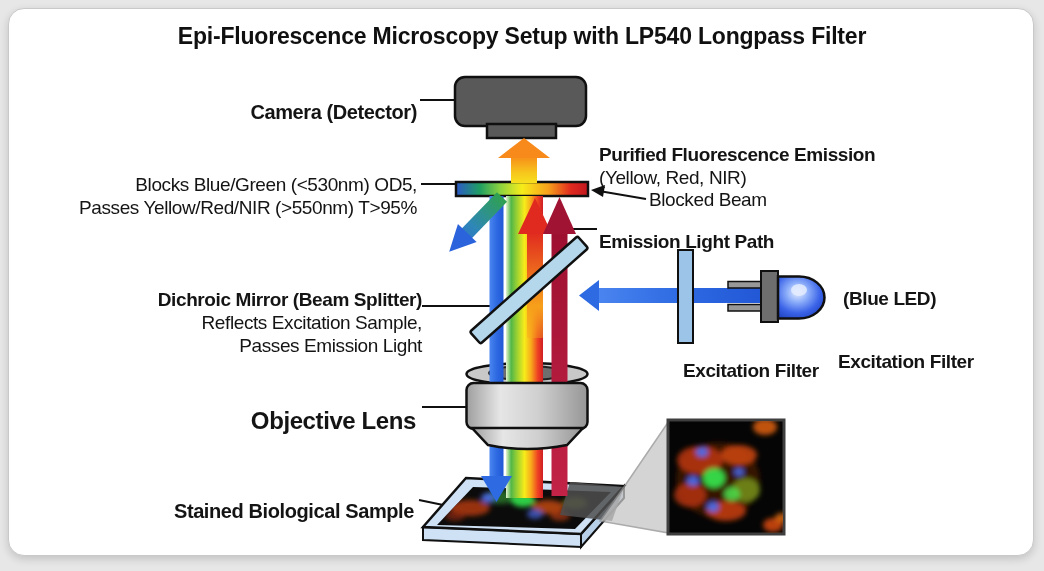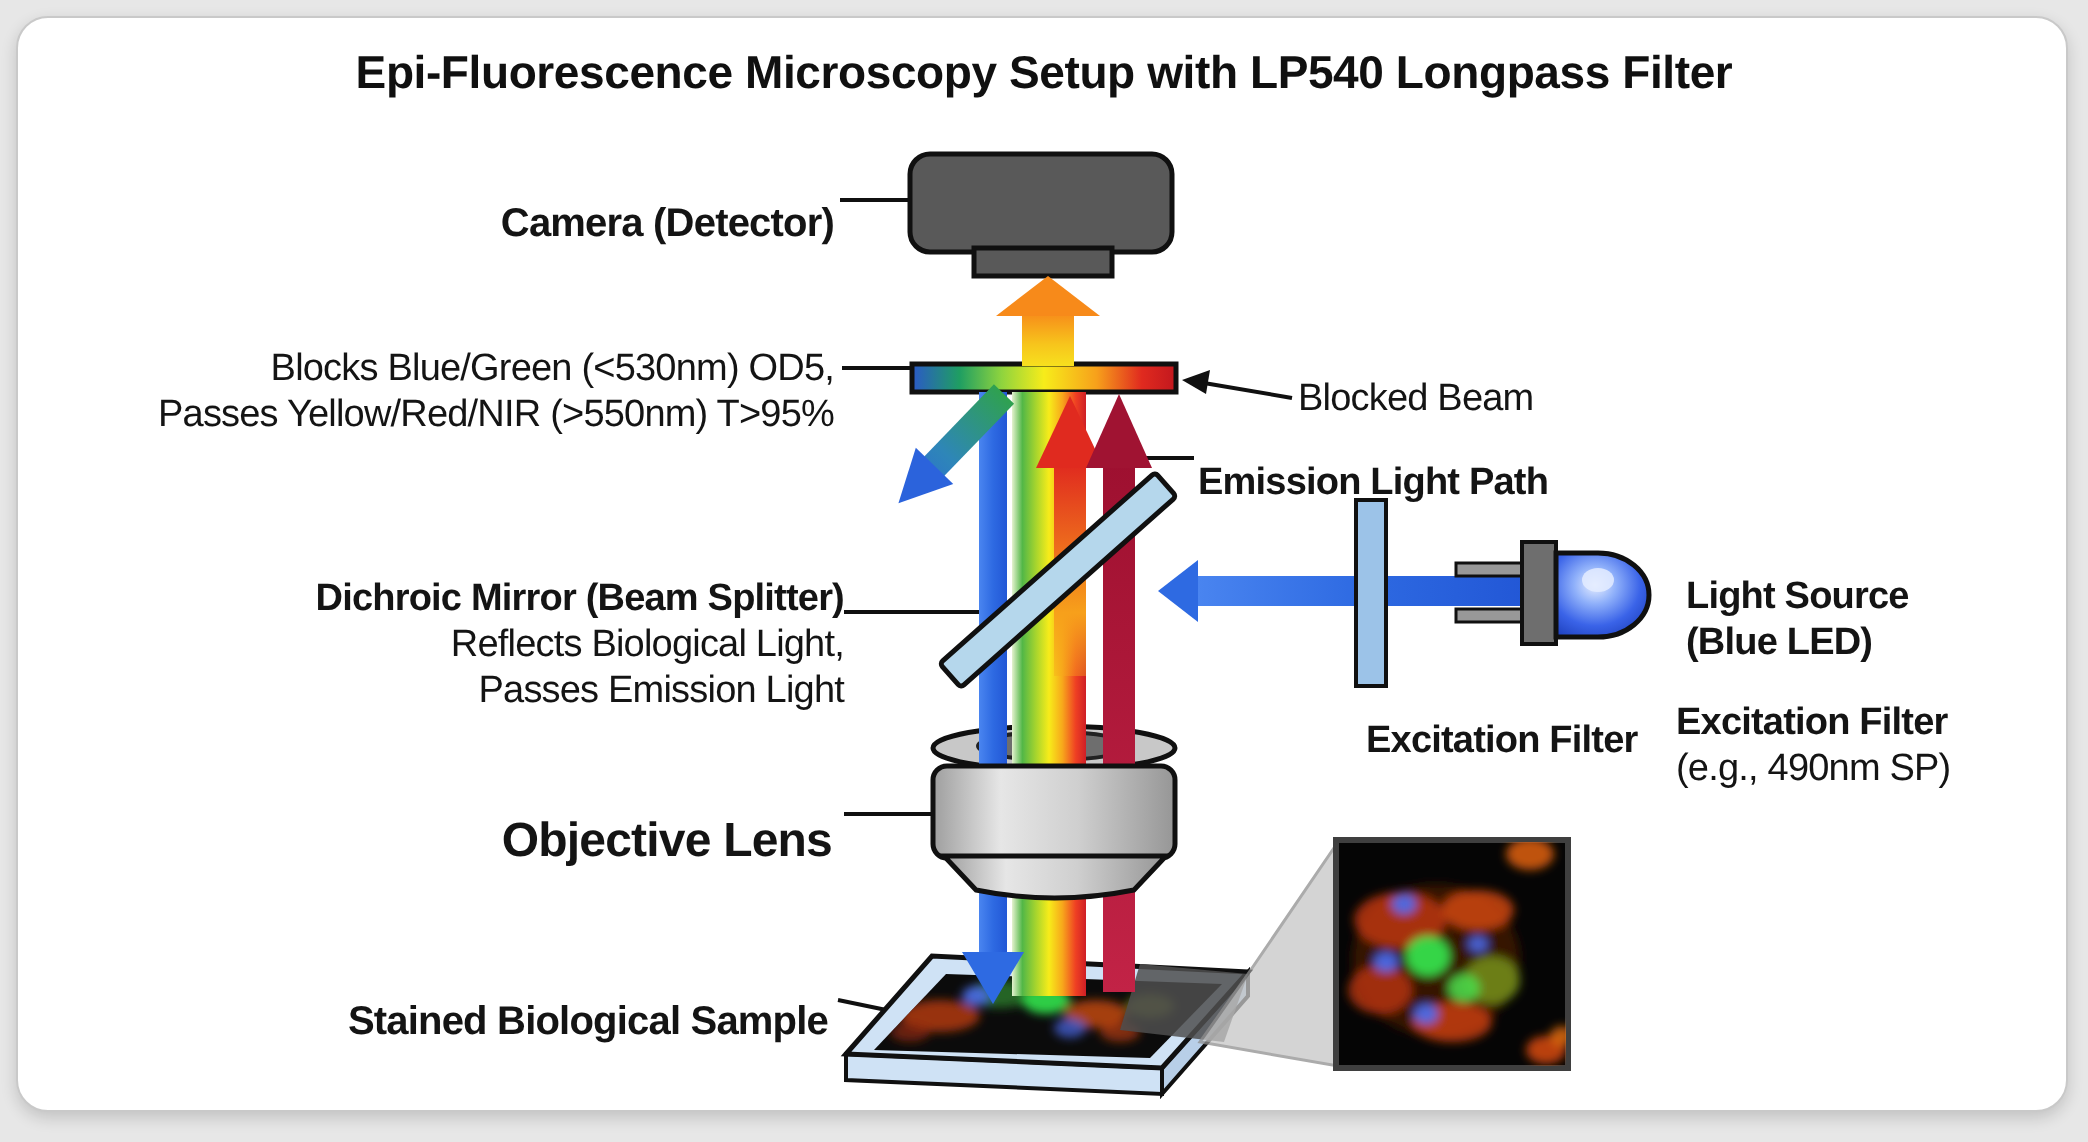--- a/index.html
+++ b/index.html
@@ -193,39 +193,41 @@
 
   <div class="title">Epi-Fluorescence Microscopy Setup with LP540 Longpass Filter</div>
 
   <div class="lbl b r" style="left:140px; top:89px; width:277px; font-size:20px;">Camera (Detector)</div>
 
   <div class="lbl r" style="left:28px; top:173px; width:389px;">
     <div>Blocks Blue/Green (&lt;530nm) OD5,</div>
     <div>Passes Yellow/Red/NIR (&gt;550nm) T&gt;95%</div>
   </div>
 
+  <div class="lbl" style="left:599px; top:131px;">
+    <div class="b">Purified Fluorescence Emission</div>
+    <div>(Yellow, Red, NIR)</div>
+  </div>
 
   <div class="lbl" style="left:649px; top:188px;">Blocked Beam</div>
 
   <div class="lbl b" style="left:599px; top:218px;">Emission Light Path</div>
 
   <div class="lbl r" style="left:100px; top:276px; width:322px;">
     <div class="b">Dichroic Mirror (Beam Splitter)</div>
-    <div>Reflects Biological Light,</div>
+    <div>Reflects Excitation Sample,</div>
     <div>Passes Emission Light</div>
   </div>
 
   <div class="lbl b" style="left:843px; top:275px;">
-    <div>Light Source</div>
     <div>(Blue LED)</div>
   </div>
 
   <div class="lbl b" style="left:683px; top:347px;">Excitation Filter</div>
 
   <div class="lbl" style="left:838px; top:338px;">
     <div class="b">Excitation Filter</div>
-    <div>(e.g., 490nm SP)</div>
   </div>
 
   <div class="lbl b r" style="left:216px; top:397px; width:200px; font-size:24px;">Objective Lens</div>
 
   <div class="lbl b r" style="left:114px; top:488px; width:300px; font-size:20px;">Stained Biological Sample</div>
 </div>
 
 </body></html>

